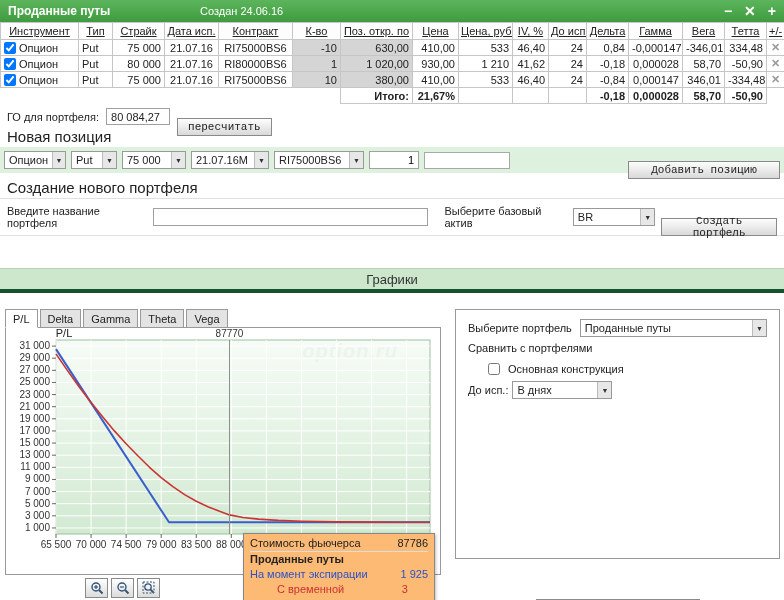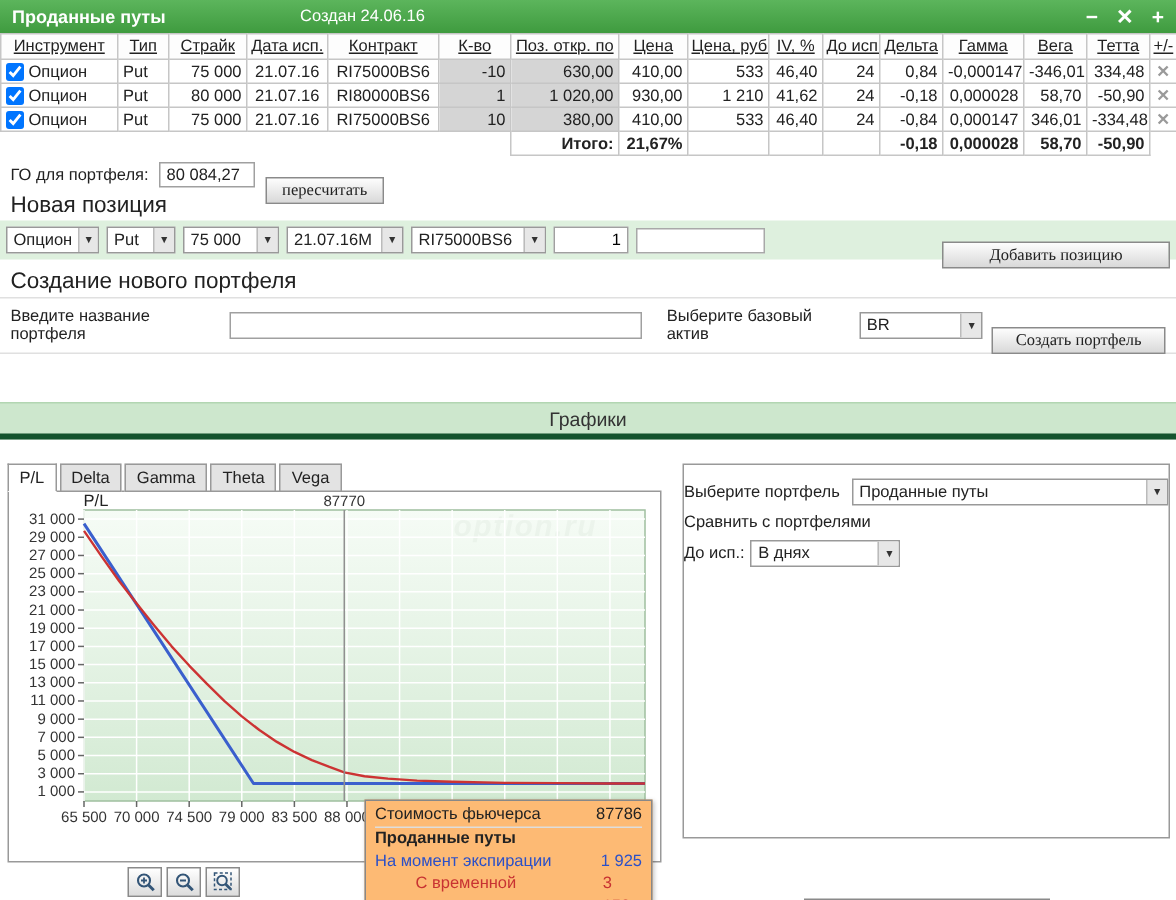--- a/index.html
+++ b/index.html
@@ -22,21 +22,21 @@
   .grayfield{background:#d5d5d5;}
   .instr{display:flex;align-items:center;gap:3px;}
   input[type=checkbox]{width:12px;height:12px;margin:0;}
   .delete-x{color:#9a9a9a;font-weight:bold;text-align:center;cursor:pointer;}
   tr.totals td{font-weight:bold;}
   td.noborder{border:none;}
 
   
   .margin-row{display:flex;align-items:center;gap:7px;margin-top:3px;padding-left:7px;height:19px;}
   .field{border:1px solid #a0a0a0;background:#fff;height:17px;display:inline-flex;align-items:center;padding:0 4px;}
-  .btn{border:1px solid #8a8a8a;background:linear-gradient(#fdfdfd,#d9d9d9);height:18px;padding:0 10px;font-size:11px;font-family:Liberation Serif, serif;color:#222;cursor:pointer;display:inline-flex;align-items:center;justify-content:center;margin-top:20px;}
+  .btn{border:1px solid #8a8a8a;background:linear-gradient(#fdfdfd,#d9d9d9);height:18px;padding:0 10px;font-size:11px;font-family:Liberation Mono, monospace;color:#222;cursor:pointer;display:inline-flex;align-items:center;justify-content:center;margin-top:20px;}
 
   .section-title{font-size:15px;color:#222;margin:2px 0 2px 7px;line-height:17px;}
 
   
   .newpos-row{background:#def0de;display:flex;align-items:center;gap:5px;padding:0 4px;height:26px;}
   .select{border:1px solid #999;background:#fff;height:18px;display:inline-flex;align-items:center;justify-content:space-between;padding-left:4px;cursor:pointer;white-space:nowrap;}
   .select .arrow{width:14px;height:16px;margin-left:4px;background:#e7e7e7;border-left:1px solid #bbb;display:flex;align-items:center;justify-content:center;font-size:7px;color:#333;}
   .textinput{border:1px solid #a0a0a0;background:#fff;height:18px;font-family:inherit;font-size:11px;padding:0 4px;}
 
   
@@ -60,21 +60,21 @@
   .chart-tooltip{position:absolute;left:237px;top:205px;width:192px;background:#fdba74;border:1px solid #888;box-shadow:1px 1px 3px rgba(0,0,0,.25);padding:2px 6px;z-index:10;line-height:15px;font-size:11px;}
   .tt-row{display:flex;justify-content:space-between;}
   .tt-div{border-bottom:1px solid #ddd;}
   .tt-bold{font-weight:bold;}
   .tt-blue{color:#2b50c8;}
   .tt-red{color:#c83232;margin-left:27px;}
   .zoom-row{display:flex;gap:3px;margin:3px 0 0 80px;}
   .zoombtn{width:23px;height:20px;border:1px solid #8a8a8a;background:linear-gradient(#fff,#dcdcdc);display:flex;align-items:center;justify-content:center;cursor:pointer;padding:0;}
 
   
-  .panel-box{width:325px;height:250px;border:1px solid #999;background:#fff;padding:9px 0;}
+  .panel-box{width:325px;height:250px;border:1px solid #999;background:#fff;padding:9px 12px;}
   .pr-row{display:flex;align-items:center;}
   .pr-label{white-space:nowrap;}
   .portfolio-select{flex:1;margin-left:8px;}
   .compare{margin-top:5px;}
   .construction-row{margin-top:9px;padding-left:20px;display:flex;align-items:center;gap:8px;}
   .rub-row{margin-top:28px;display:flex;align-items:center;gap:4px;}
   .days-row{margin-top:6px;display:flex;align-items:center;gap:4px;}
   .days-select{width:100px;}
   .build-wrap{text-align:center;margin-top:20px;}
   .build-wrap .btn{width:164px;}
@@ -414,20 +414,24 @@
   <div class="right-col">
     <div class="panel-box">
       <div class="pr-row">
         <span class="pr-label">Выберите портфель</span>
         <span class="select portfolio-select">
             <span>Проданные путы</span>
             <span class="arrow">▼</span>
           </span>
       </div>
       <div class="compare">Сравнить с портфелями</div>
+      <div class="construction-row">
+        <input type="checkbox" style="">
+        <span>Основная конструкция</span>
+      </div>
       <div class="days-row">
         <span>До исп.:</span>
         <span class="select days-select">
             <span>В днях</span>
             <span class="arrow">▼</span>
           </span>
       </div>
     </div>
     <div class="build-wrap">
       <button class="btn">Построить график</button>

